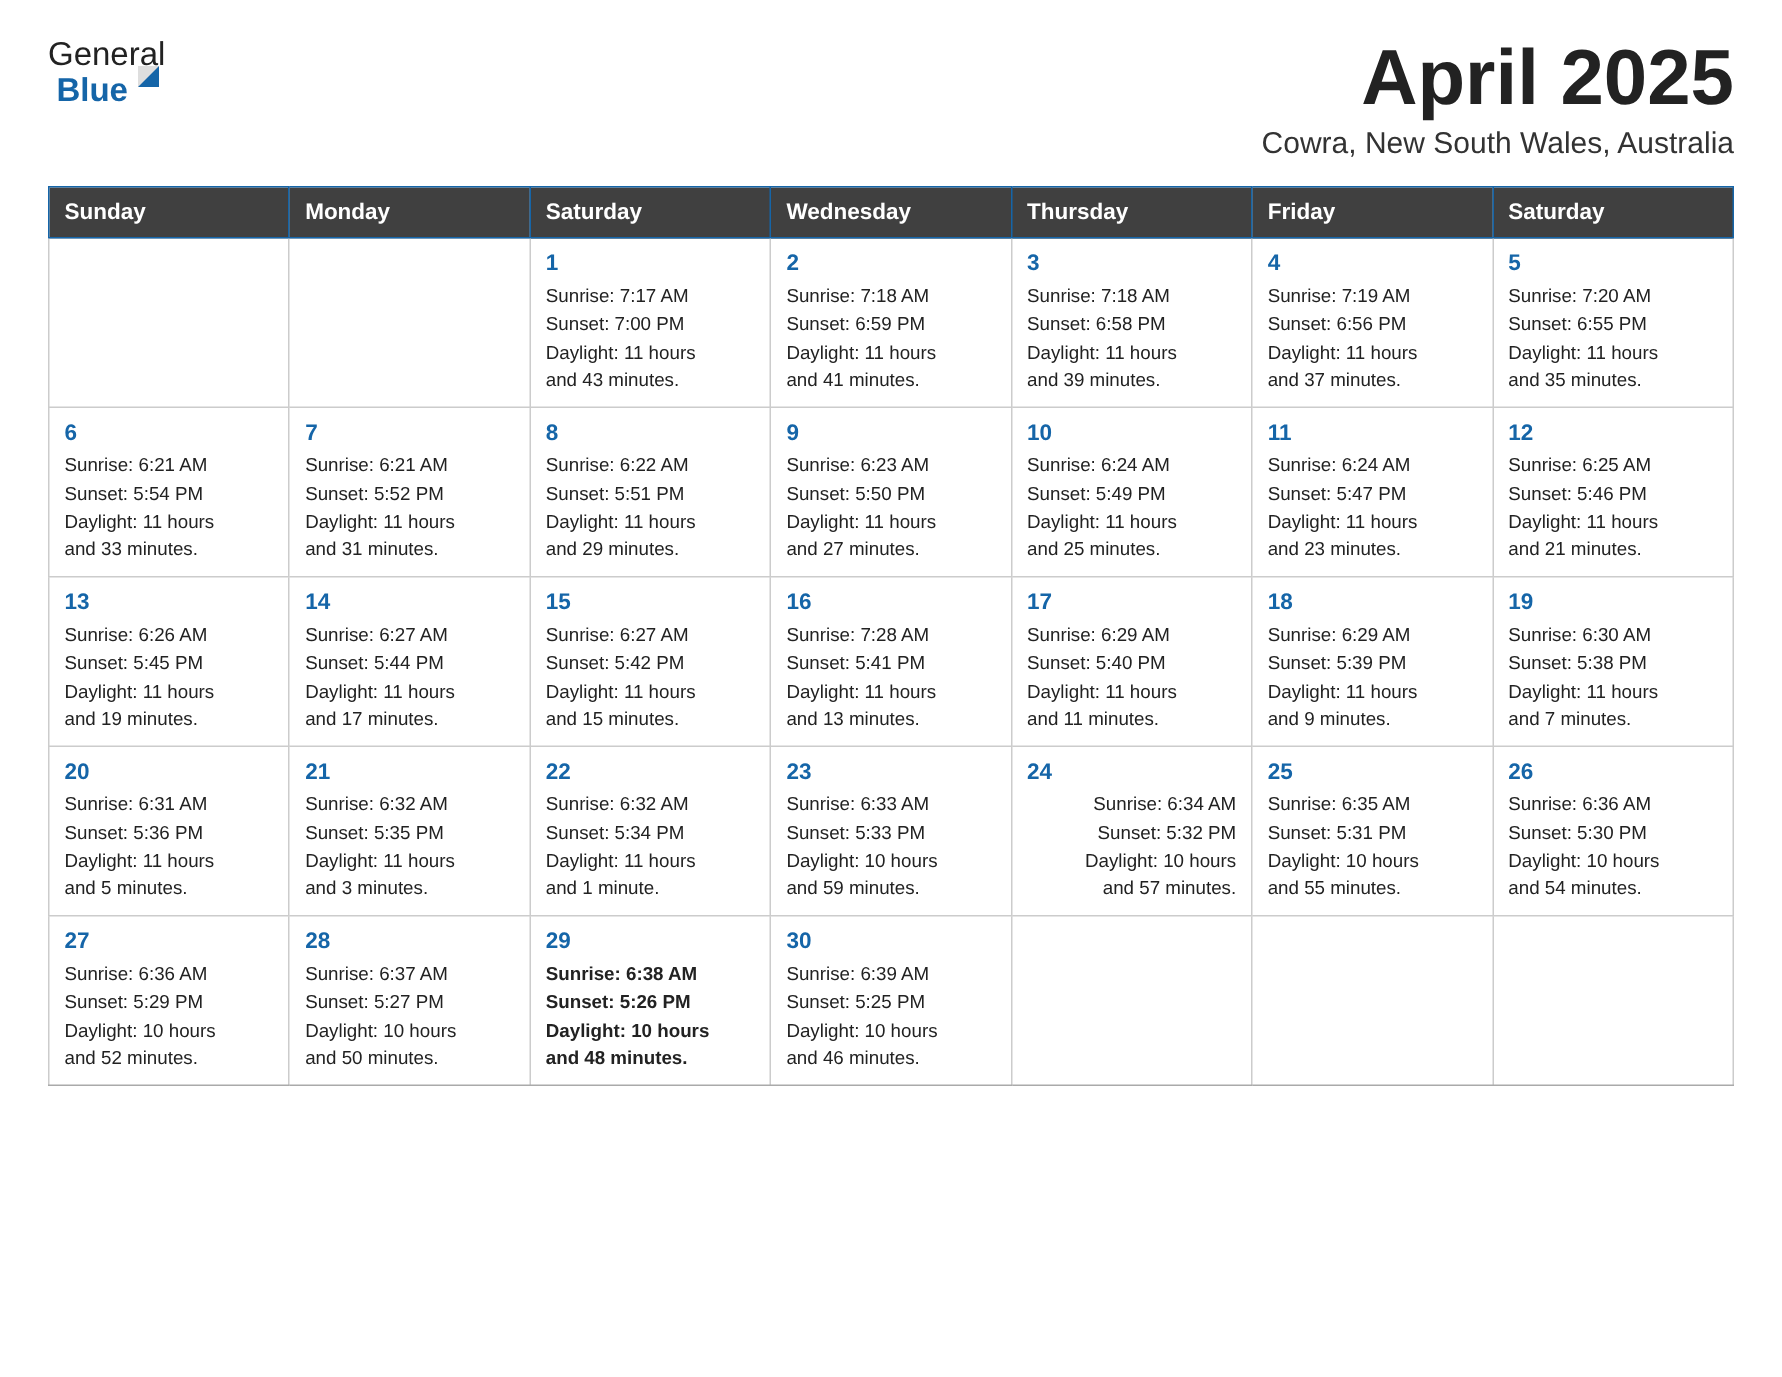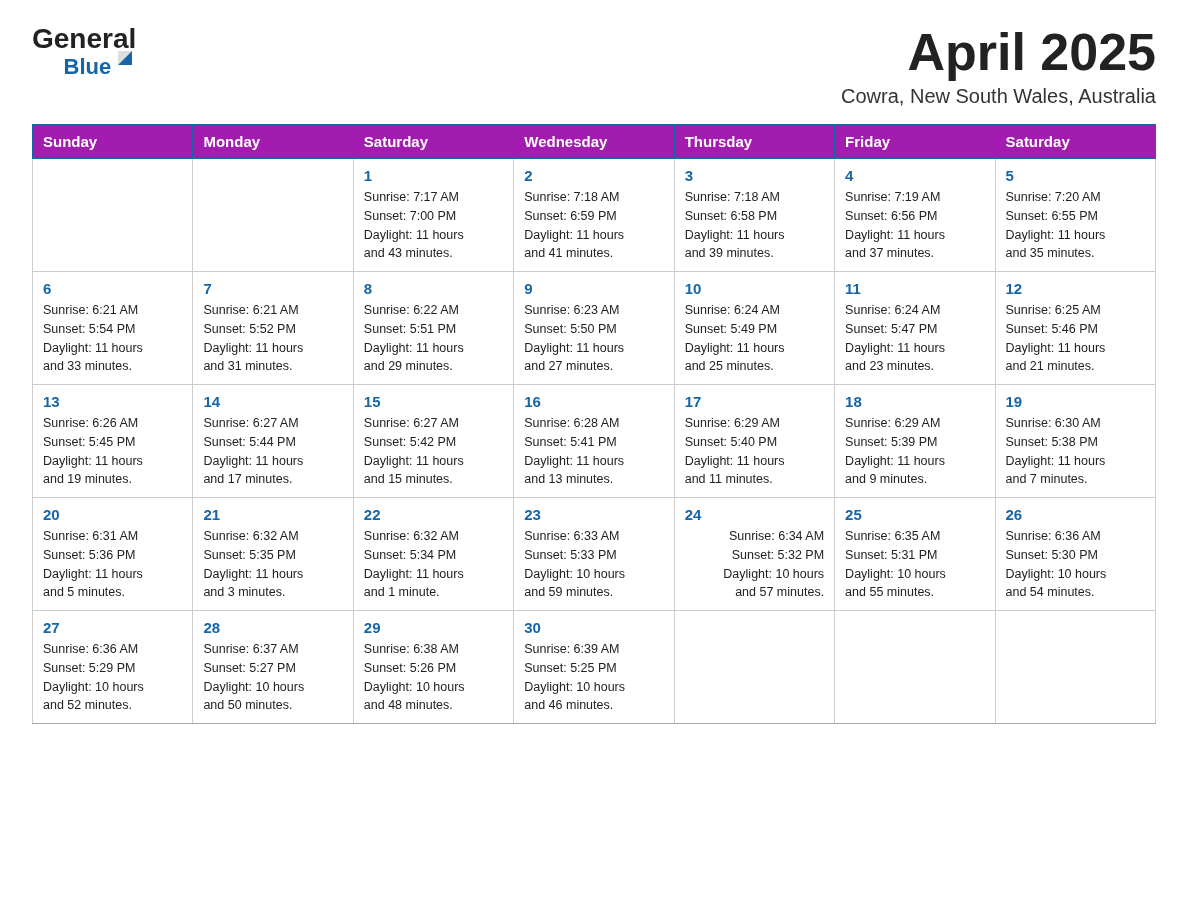--- a/index.html
+++ b/index.html
@@ -36,21 +36,21 @@
       font-weight: normal;
       color: #333;
       margin-top: 4px;
     }
     .calendar {
       width: 100%;
       border-collapse: collapse;
       border: 1px solid #aaa;
     }
     .calendar thead tr th {
-      background: #a21caf;
+      background: #404040;
       color: #fff;
       font-size: 15px;
       font-weight: bold;
       padding: 8px 10px;
       text-align: left;
       border: 1px solid #1565a8;
     }
     .calendar tbody tr td {
       vertical-align: top;
       padding: 8px 10px;
@@ -79,21 +79,21 @@
       border-bottom: 1px solid #aaa;
     }
   </style>
 </head>
 <body>
 
 <div class="header">
   <div class="logo">
     <div style="display:flex;align-items:center;gap:0">
       <div style="display:flex;flex-direction:column;align-items:flex-end;line-height:1.1">
-        <span style="font-size:28px;font-weight:bold;color:#222;">General</span>
+        <span style="font-size:22px;font-weight:normal;color:#222;">General</span>
         <div style="display:flex;align-items:center;gap:1px">
           <span style="font-size:22px;font-weight:bold;color:#1565a8;">Blue</span>
 
           <svg width="22" height="22" viewBox="0 0 22 22" style="margin-left:2px;margin-top:-18px;">
             <polygon points="4,18 18,18 18,4" fill="#1565a8"></polygon>
             <polygon points="4,18 18,4 4,4" fill="#222" opacity="0.15"></polygon>
           </svg>
         </div>
       </div>
     </div>
@@ -224,21 +224,21 @@
         </td>
         <td>
           <span class="day-number">15</span>
           <div class="day-detail" style="white-space: pre-line;">Sunrise: 6:27 AM
 Sunset: 5:42 PM
 Daylight: 11 hours
 and 15 minutes.</div>
         </td>
         <td>
           <span class="day-number">16</span>
-          <div class="day-detail" style="white-space: pre-line;">Sunrise: 6:28 AM
+          <div class="day-detail" style="white-space: pre-line;">Sunrise: 7:28 AM
 Sunset: 5:41 PM
 Daylight: 11 hours
 and 13 minutes.</div>
         </td>
         <td>
           <span class="day-number">17</span>
           <div class="day-detail" style="white-space: pre-line;">Sunrise: 6:29 AM
 Sunset: 5:40 PM
 Daylight: 11 hours
 and 11 minutes.</div>
@@ -319,21 +319,21 @@
         </td>
         <td>
           <span class="day-number">28</span>
           <div class="day-detail" style="white-space: pre-line;">Sunrise: 6:37 AM
 Sunset: 5:27 PM
 Daylight: 10 hours
 and 50 minutes.</div>
         </td>
         <td>
           <span class="day-number">29</span>
-          <div class="day-detail" style="white-space: pre-line;">Sunrise: 6:38 AM
+          <div class="day-detail" style="white-space: pre-line; font-weight: bold;">Sunrise: 6:38 AM
 Sunset: 5:26 PM
 Daylight: 10 hours
 and 48 minutes.</div>
         </td>
         <td>
           <span class="day-number">30</span>
           <div class="day-detail" style="white-space: pre-line;">Sunrise: 6:39 AM
 Sunset: 5:25 PM
 Daylight: 10 hours
 and 46 minutes.</div>

